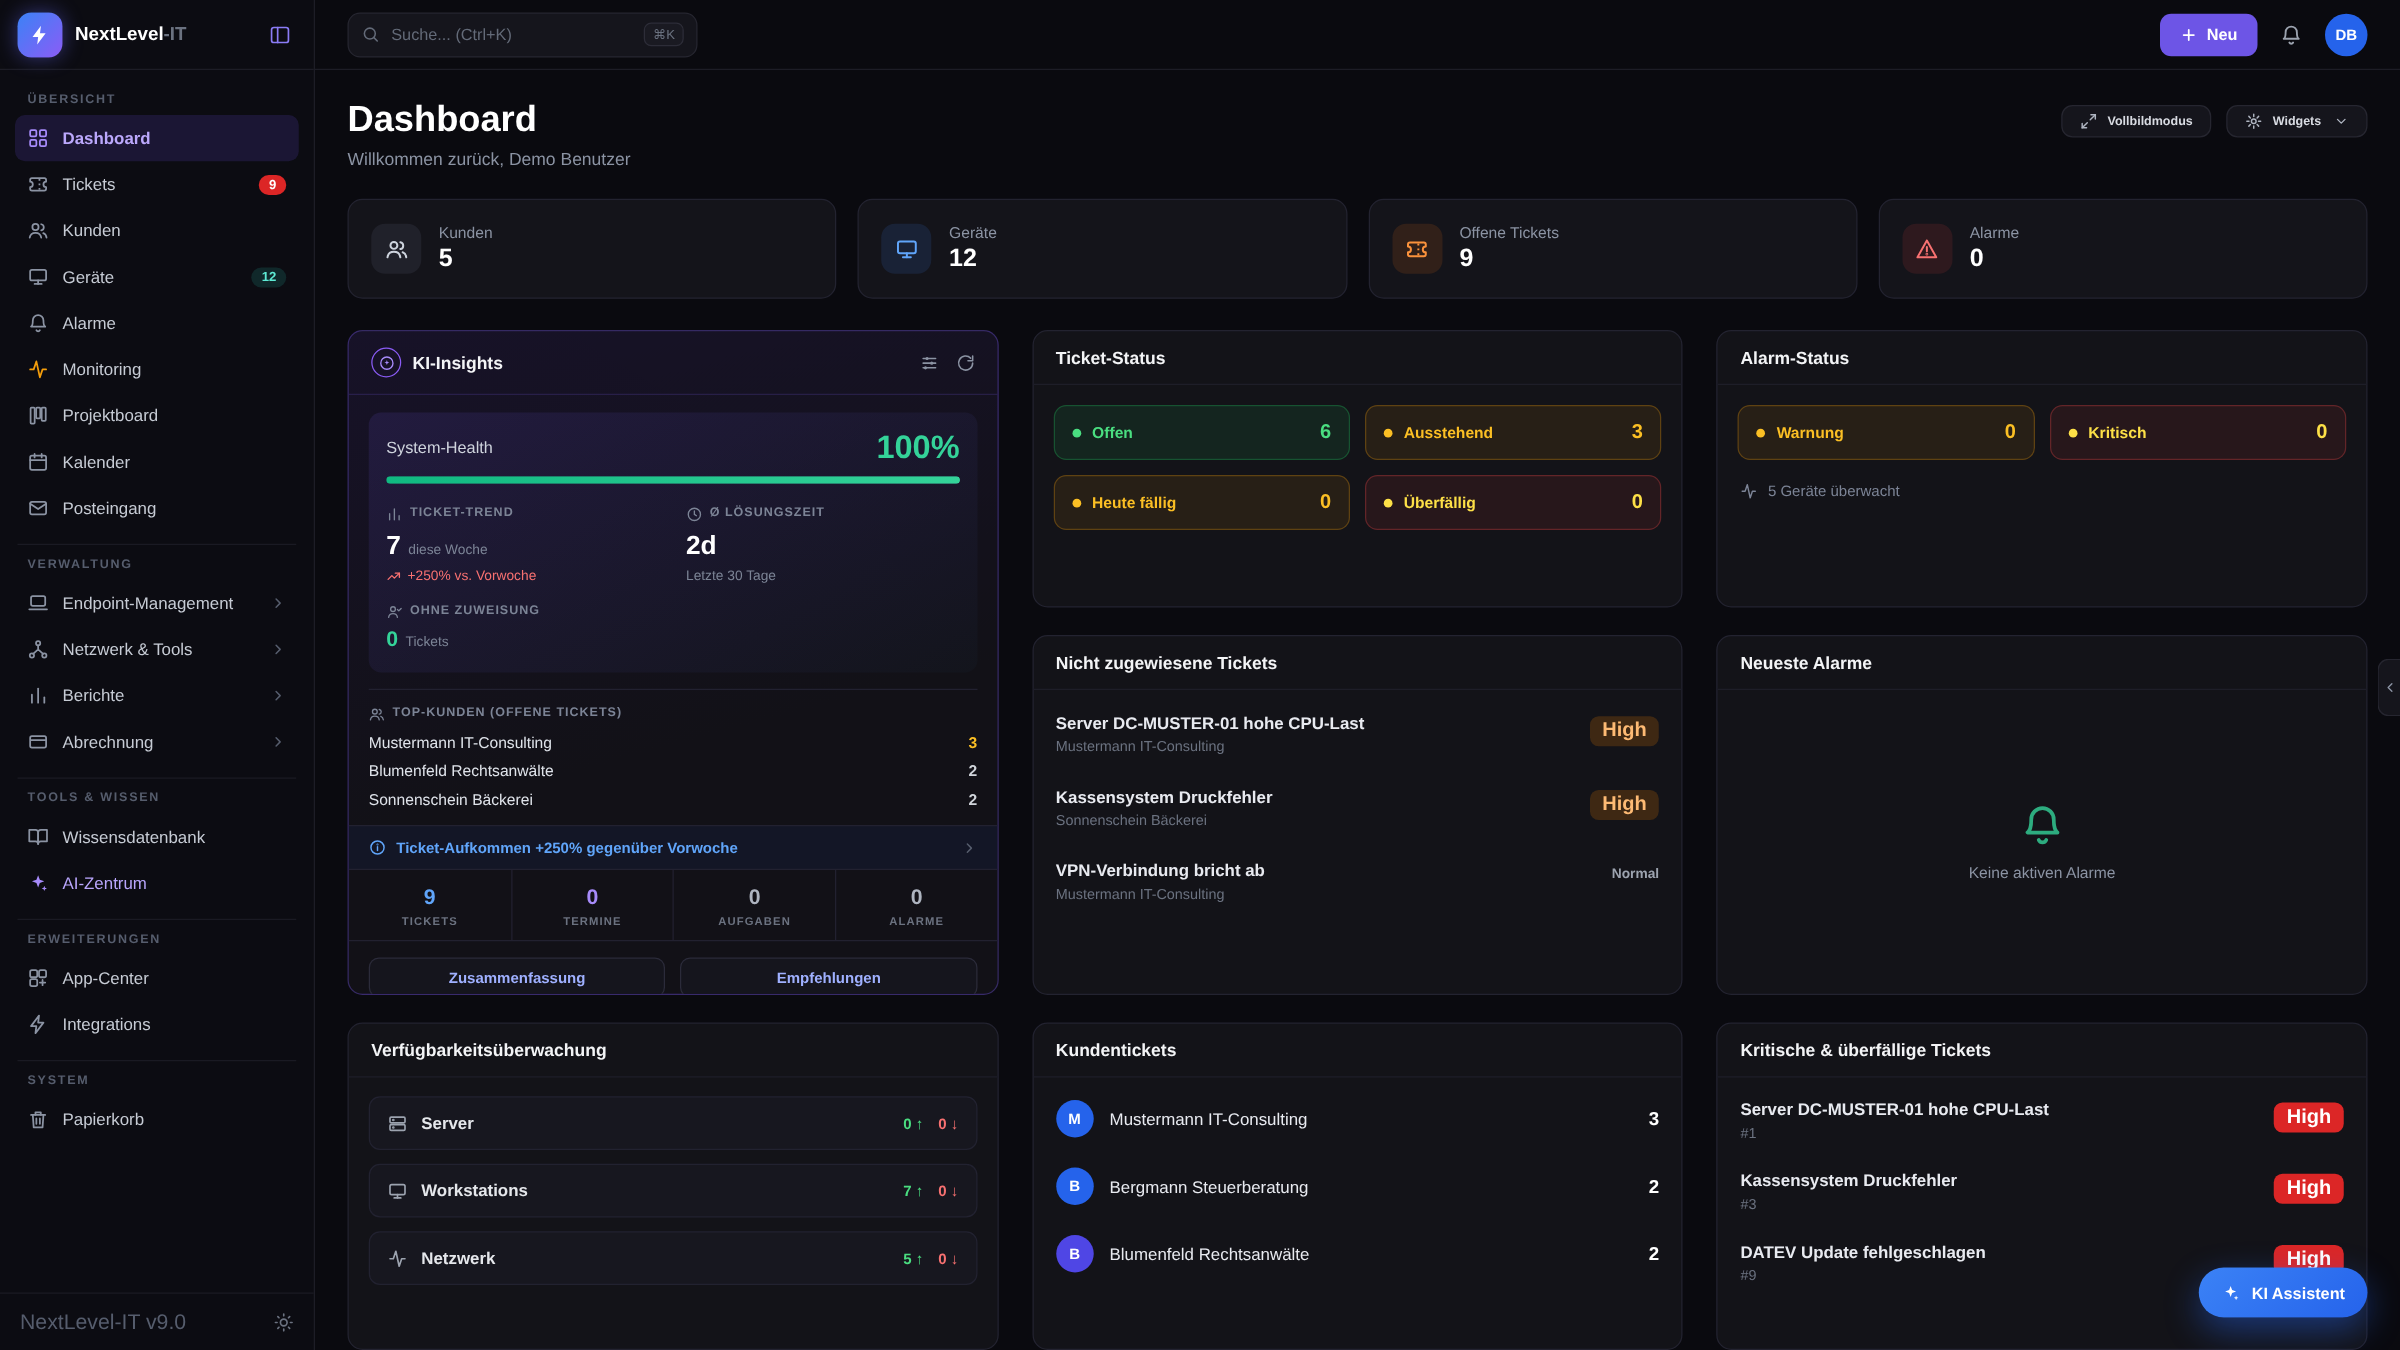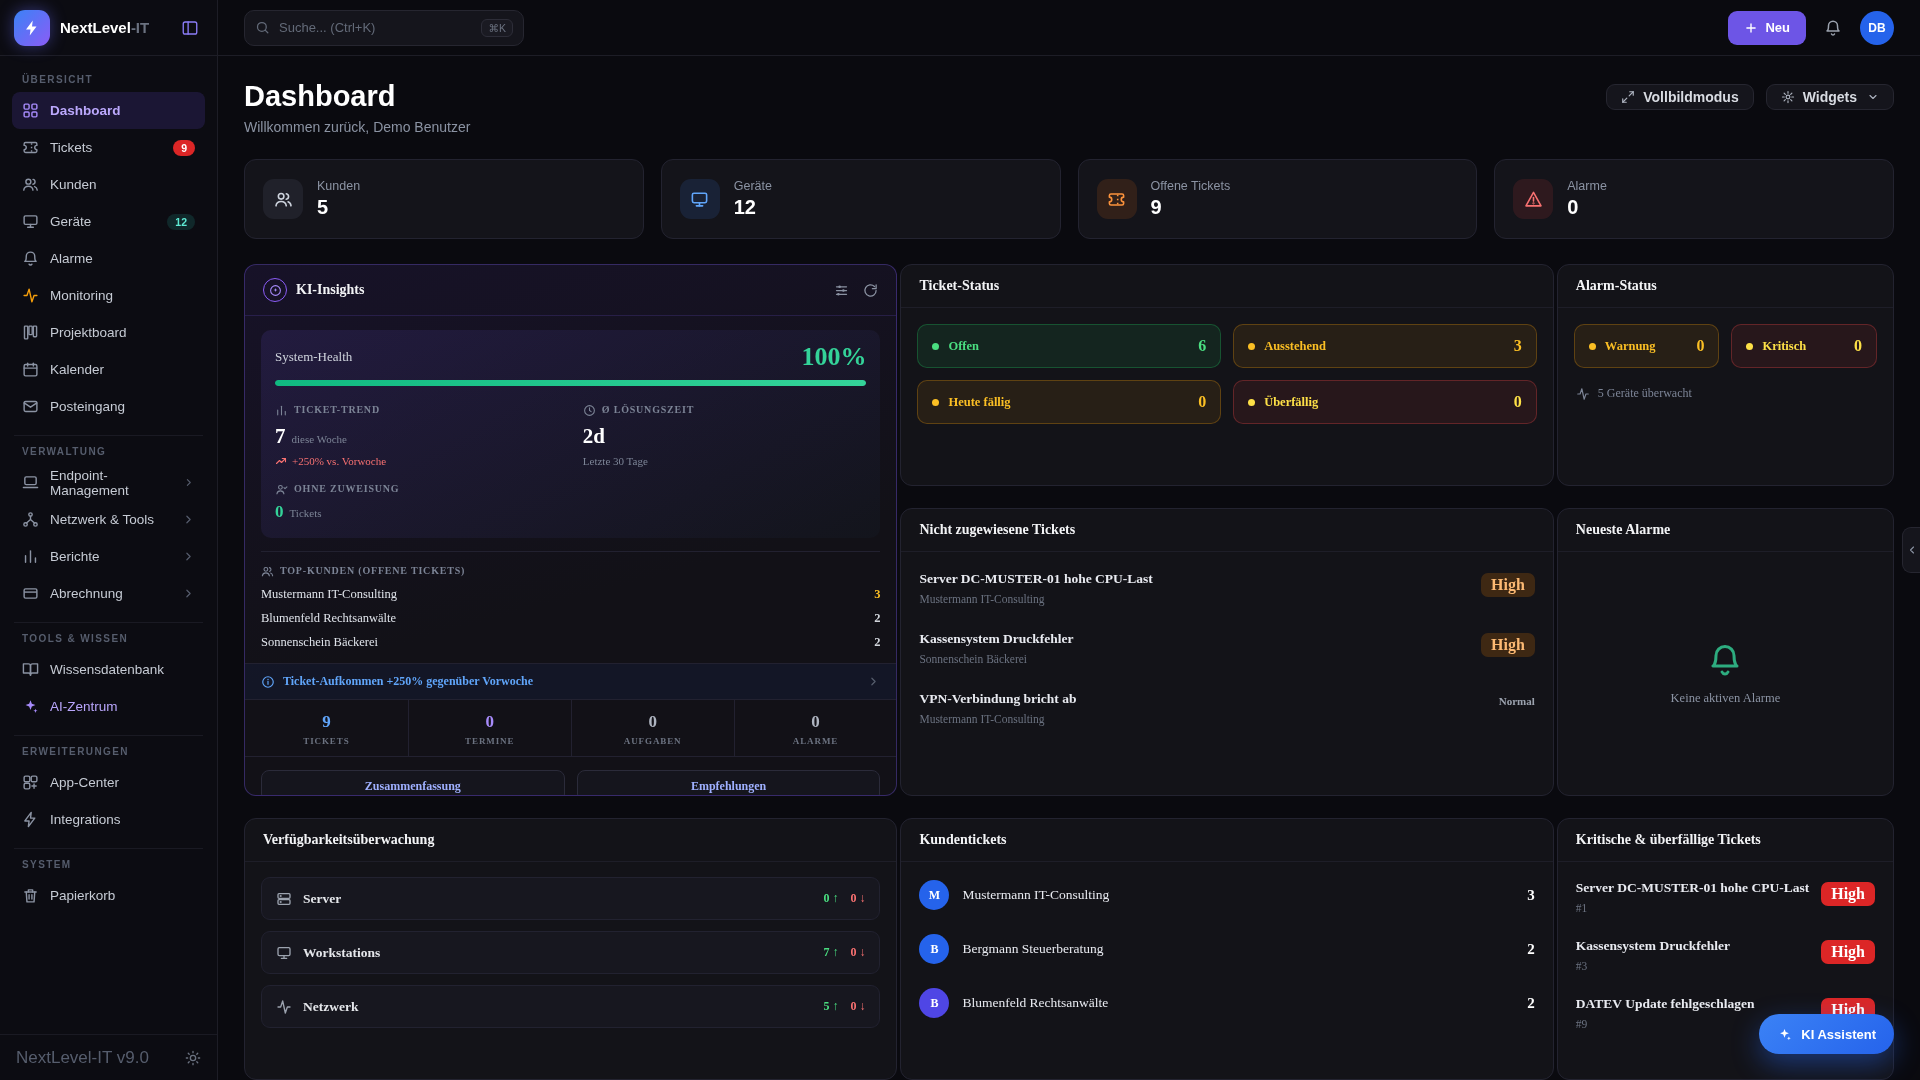--- a/index.html
+++ b/index.html
@@ -5,21 +5,21 @@
   * { box-sizing: border-box; margin: 0; padding: 0; }
   html,body { width:1920px; height:1080px; }
   body {
     overflow:hidden; background:#0a0a0f; color:#e5e7eb;
     font-family:"Liberation Sans", sans-serif; -webkit-font-smoothing:antialiased;
   }
   .app { display:flex; height:100%; position:relative; }
   .ic { width:17px; height:17px; flex:none; display:block; }
 
   
-  .sidebar { width:218px; flex:none; background:#0c0c12; border-right:1px solid #1d1d26; display:flex; flex-direction:column; }
+  .sidebar { width:252px; flex:none; background:#0c0c12; border-right:1px solid #1d1d26; display:flex; flex-direction:column; }
   .sb-head { height:56px; flex:none; display:flex; align-items:center; gap:10px; padding:0 14px; border-bottom:1px solid #1d1d26; }
   .logo { width:36px; height:36px; border-radius:11px; background:linear-gradient(135deg,#3b82f6,#8b5cf6); display:grid; place-items:center; color:#fff; box-shadow:0 0 16px rgba(99,102,241,.45); }
   .logo .ic { width:18px; height:18px; }
   .brand { font-size:15px; font-weight:700; color:#fff; white-space:nowrap; }
   .brand .dim { color:#6b7280; }
   .panel-btn { margin-left:auto; background:none; border:none; color:#8b7cf6; cursor:pointer; padding:4px; }
   .panel-btn .ic { width:18px; height:18px; }
   .sb-nav { flex:1; padding:8px 12px 0; overflow:hidden; }
   .sec { font-size:10px; font-weight:700; letter-spacing:.14em; color:#565d6d; margin:10px 10px 7px; }
   .sb-div { height:1px; background:#1a1a23; margin:10px 2px 4px; }
@@ -51,36 +51,36 @@
   .tb-bell { background:none; border:none; color:#9ca3af; cursor:pointer; }
   .tb-bell .ic { width:18px; height:18px; }
   .avatar { width:34px; height:34px; border-radius:50%; background:#2563eb; color:#fff; font-size:12px; font-weight:700; display:grid; place-items:center; cursor:pointer; }
 
   
   .content { flex:1; padding:24px 26px; overflow:hidden; }
   .page-head { display:flex; align-items:flex-start; }
   .page-title { font-size:29px; font-weight:700; color:#fff; }
   .page-sub { margin-top:6px; font-size:14px; color:#8b93a3; }
   .ph-right { margin-left:auto; display:flex; gap:12px; padding-top:4px; }
-  .btn-ghost { display:flex; align-items:center; gap:8px; background:#15151c; border:1px solid #262630; color:#d8dbe2; height:25px; padding:12px 14px; border-radius:9px; font-size:14px; font-weight:600; cursor:pointer; font-family:inherit; }
+  .btn-ghost { display:flex; align-items:center; gap:8px; background:#15151c; border:1px solid #262630; color:#d8dbe2; height:25px; padding:12px 14px; border-radius:9px; font-size:10px; font-weight:600; cursor:pointer; font-family:inherit; }
   .btn-ghost .ic { width:14px; height:14px; color:#aeb4c0; }
   .btn-ghost .chev { width:12px; height:12px; margin-left:2px; }
 
   .stats { display:grid; grid-template-columns:repeat(4,1fr); gap:17px; margin-top:24px; }
   .stat { background:#14141a; border:1px solid #232330; border-radius:12px; padding:0 18px; height:80px; display:flex; align-items:center; gap:14px; cursor:pointer; }
   .s-ic { width:40px; height:40px; border-radius:11px; display:grid; place-items:center; flex:none; }
   .s-ic .ic { width:19px; height:19px; }
   .s-ic.gray { background:#20212a; color:#cdd3dd; }
   .s-ic.blue { background:rgba(59,130,246,.13); color:#60a5fa; }
   .s-ic.orange { background:rgba(249,115,22,.13); color:#fb923c; }
   .s-ic.red { background:rgba(239,68,68,.12); color:#f87171; }
   .s-label { font-size:12.5px; color:#8b93a3; }
   .s-value { font-size:20px; font-weight:700; color:#fff; margin-top:3px; }
 
-  .grid { display:grid; grid-template-columns:repeat(2,1fr); grid-template-rows:222px 288px 262px; gap:22px 3px; margin-top:25px;font-family:Liberation Serif, serif; }
+  .grid { display:grid; grid-template-columns:repeat(3,1fr); grid-template-rows:222px 288px 262px; gap:22px 27px; margin-top:25px; }
   .card { background:#131318; border:1px solid #232330; border-radius:12px; overflow:hidden; display:flex; flex-direction:column; min-height:0; }
   .card-h { flex:none; display:flex; align-items:center; gap:9px; padding:13px 18px; border-bottom:1px solid #1e1e28; font-size:14px; font-weight:700; color:#f3f4f6; }
   .h-actions { margin-left:auto; display:flex; gap:14px; color:#8b93a3; }
   .h-actions .ic { width:15px; height:15px; cursor:pointer; }
 
   
   .ki-card { grid-row:1 / span 2; border-color:rgba(124,92,246,.34); background:linear-gradient(165deg,#171228 0%,#121117 60%); }
   .ki-card .card-h { border-bottom-color:rgba(124,92,246,.18); }
   .ki-hic { width:24px; height:24px; border-radius:50%; border:1.5px solid #8b5cf6; color:#a78bfa; display:grid; place-items:center; flex:none; }
   .ki-hic .ic { width:13px; height:13px; }

